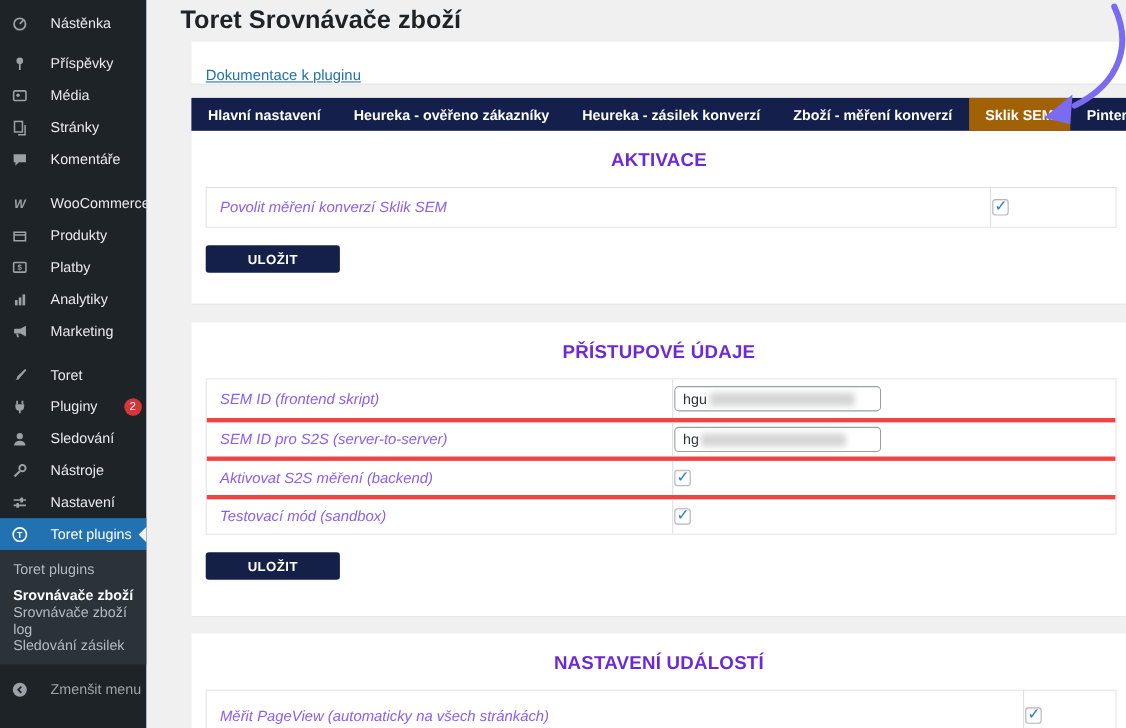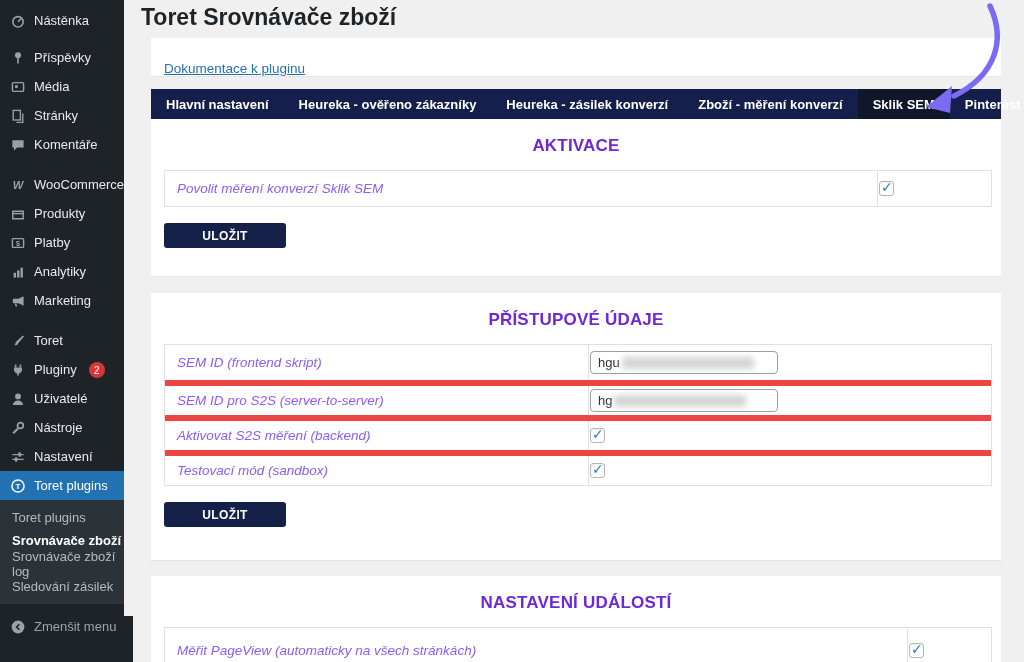--- a/index.html
+++ b/index.html
@@ -2,53 +2,53 @@
 <html><head>
 <meta charset="utf-8">
 <style>
   * { box-sizing: border-box; }
   html, body { margin:0; padding:0; width:1024px; height:662px; overflow:hidden; }
   body { font-family:"Liberation Sans","DejaVu Sans",sans-serif; background:#f0f0f1; position:relative; }
 
   
   .sidebar { position:absolute; left:0; top:0; width:133px; height:662px; background:#1d2327; color:#eaeaec; }
   .menu { padding-top:6px; }
-  .mi { display:flex; align-items:center; gap:8px; height:29px; padding:0 0 0 9px; font-size:13px; cursor:pointer; color:#e8eaec; }
+  .mi { display:flex; align-items:center; gap:20px; height:29px; padding:0 0 0 9px; font-size:13px; cursor:pointer; color:#e8eaec; }
   .mi .ic { width:17px; height:17px; color:#9ba1a6; flex:0 0 17px; display:flex; align-items:center; justify-content:center; }
   .gap8 { height:8px; } .gap11 { height:11px; }
   .mi.active { background:#2271b1; color:#fff; position:relative; }
   .mi.active .ic { color:#fff; }
   .wp-arrow { position:absolute; right:0; top:50%; transform:translateY(-50%); width:0; height:0;
               border-top:7px solid transparent; border-bottom:7px solid transparent; border-right:7px solid #f0f0f1; }
   .badge { background:#d63638; color:#fff; border-radius:50%; width:16px; height:16px; font-size:10.5px; display:inline-flex; align-items:center; justify-content:center; margin-left:4px; }
   .submenu { background:#2c3338; padding:6px 0; }
   .smi { height:23px; display:flex; align-items:center; padding-left:12px; font-size:13px; color:#b4bac0; cursor:pointer; }
   .smi.current { color:#fff; font-weight:bold; }
   .collapse { margin-top:8px; }
   .collapse .lbl { color:#9ea3a8; }
 
   
-  .main { position:absolute; left:124px; top:0; right:0; height:616px; background:#f0f0f1; }
+  .main { position:absolute; left:147px; top:0; right:0; height:616px; background:#f0f0f1; }
   .content { margin:0 14px 0 27px; width:850px; }
   h1.title { margin:0; padding:4px 0 0 -10px; padding-top:4px; font-size:23px; line-height:26px; color:#1d2327; font-weight:600; margin-left:-10px; }
   .card { background:#fff; box-shadow:0 1px 1px rgba(0,0,0,.04); }
   .doc-card { margin-top:8px; height:38px; display:flex; align-items:flex-end; padding-left:13px; }
   .doc-card a { color:#2271b1; font-size:13.5px; }
 
   .tabbar { margin-top:13px; height:30px; background:#141f4b; display:flex; }
   .tab { display:flex; align-items:center; padding:0 15px; color:#fff; font-size:13px; font-weight:600; cursor:pointer; white-space:nowrap; }
-  .tab.active { background:#0f172a; }
+  .tab.active { background:#a16207; }
 
   .section { padding-bottom:1px; }
   .sec-aktivace { height:157px; }
   .sec-pristup { margin-top:17px; height:267px; }
   .sec-udalosti { margin-top:16px; height:120px; }
   .sec-h { text-align:center; font-size:17px; font-weight:700; color:#6d28d9; padding-top:17px; margin:0; letter-spacing:.2px; }
   .tbl { margin:14px 9px 0 13px; border:1px solid #e0e0e0; }
-  .row { display:flex; min-height:35px; border-top:6px solid #ef4444; background:#fff; }
+  .row { display:flex; min-height:35px; border-top:4px solid #ef4444; background:#fff; }
   .row:first-child { border-top:0; }
   .cell-l { flex:1; display:flex; align-items:center; padding:7px 12px; font-size:13.5px; color:#8b5cf6;font-style:italic; }
   .cell-r { display:flex; align-items:center; padding-left:1px; border-left:1px solid #e0e0e0; }
   .w114 { flex:0 0 114px; } .w403 { flex:0 0 403px; } .w84 { flex:0 0 84px; }
 
   .cb { width:15px; height:15px; border:1px solid #b2b6ba; border-radius:3px; background:#fff; position:relative; display:inline-block; box-shadow:inset 0 1px 2px rgba(0,0,0,.08); cursor:pointer; }
   .cb::after { content:"✓"; position:absolute; left:1px; top:-3px; font-size:14px; font-weight:bold; color:#2d7cd0; }
 
   .finput { width:188px; height:23px; border:1px solid #999fa5; border-radius:4px; background:#fff; padding:0 7px; font-size:13px; color:#2c3338; display:flex; align-items:center; cursor:text; }
   .mask { display:inline-block; width:132px; height:12px; margin-left:2px; background:#d4d4d4; filter:blur(3px); border-radius:2px; }
@@ -172,21 +172,21 @@
       <span>Pluginy</span>
       <span class="badge">2</span>
     </div>
     <div class="mi">
       <span class="ic">
           <svg width="16" height="16" viewBox="0 0 20 20">
             <circle cx="10" cy="6.8" r="3.6" fill="currentColor"></circle>
             <path d="M3.5 17.5 a6.5 5.5 0 0 1 13 0 z" fill="currentColor"></path>
           </svg>
         </span>
-      <span>Uživatelé</span>
+      <span>Sledování</span>
     </div>
     <div class="mi">
       <span class="ic">
           <svg width="16" height="16" viewBox="0 0 20 20">
             <path d="M4 16.5 L10 10.5" stroke="currentColor" stroke-width="2.6"></path>
             <circle cx="13" cy="7" r="3.6" fill="none" stroke="currentColor" stroke-width="2.2"></circle>
           </svg>
         </span>
       <span>Nástroje</span>
     </div>

